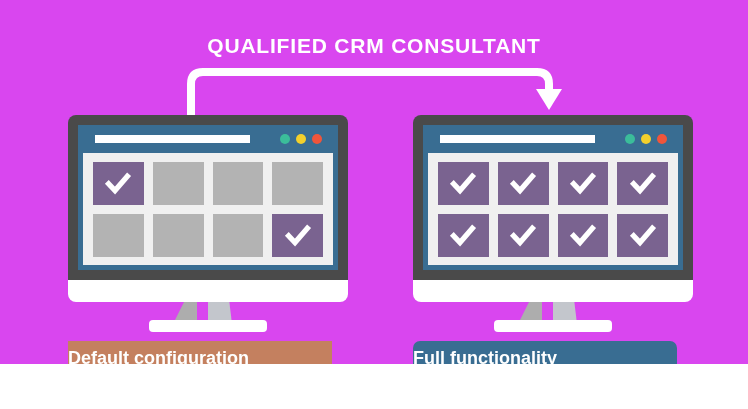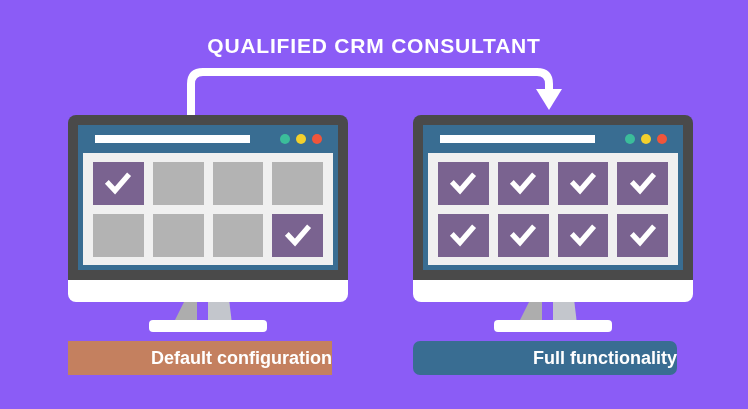--- a/index.html
+++ b/index.html
@@ -8,22 +8,22 @@
   }
   body {
     width: 748px;
     height: 409px;
     overflow: hidden;
     font-family: "Liberation Sans", sans-serif;
   }
   #scene {
     position: relative;
     width: 748px;
-    height: 409px;
-    background: #8b5cf6;
+    height: 364px;
+    background: #d946ef;
     overflow: hidden;
   }
 
   
   #headline {
     position: absolute;
     left: 0;
     top: 33px;
     width: 748px;
     text-align: center;
@@ -192,21 +192,21 @@
     background: #ffffff;
     border-radius: 4px;
   }
 
   
   .caption {
     position: absolute;
     top: 341px;
     height: 34px;
     line-height: 34px;
-    text-align: right;
+    text-align: left;
     color: #ffffff;
     font-size: 18px;
     font-weight: bold;
     white-space: nowrap;
   }
   #caption-left {
     left: 68px;
     width: 264px;
     background: #c4805f;
   }

